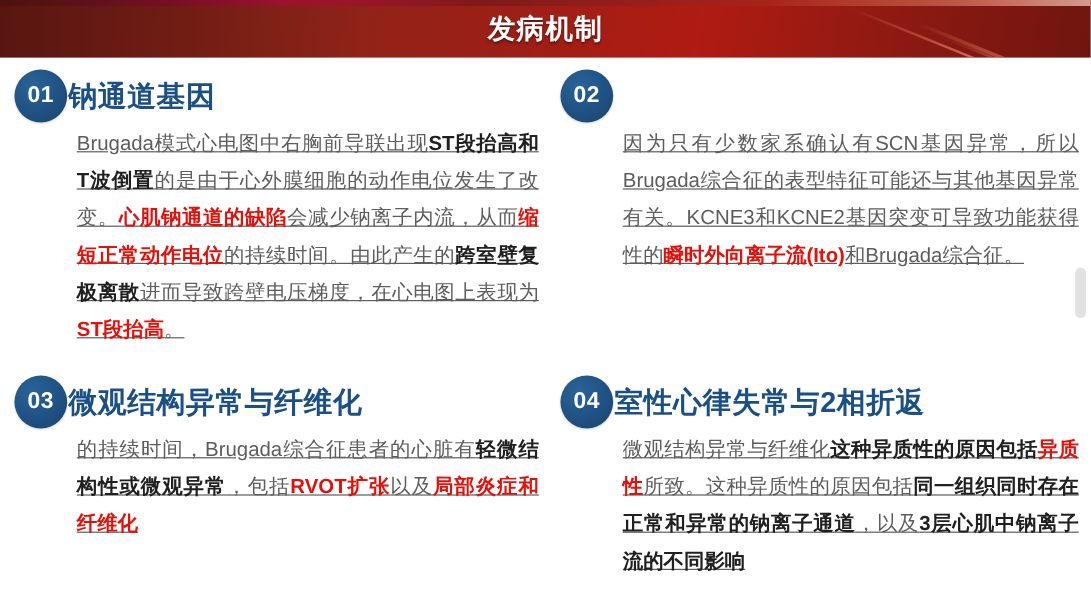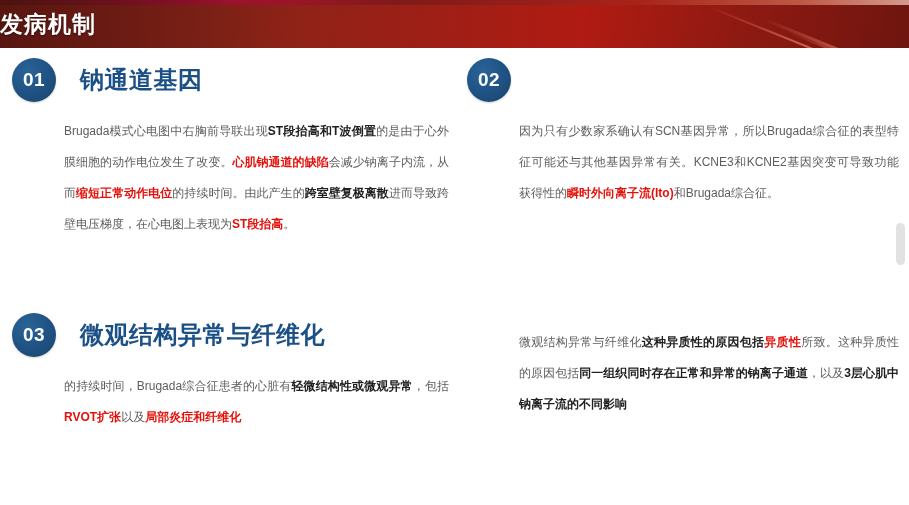--- a/index.html
+++ b/index.html
@@ -58,21 +58,21 @@
     transform-origin: left center;
     pointer-events: none;
   }
   .streak.s1 { width: 210px; top: 6px;  right: -10px; transform: rotate(22deg); opacity:.75; }
   .streak.s2 { width: 150px; top: 18px; right: -5px;  transform: rotate(22deg); opacity:.55; height:3px; }
   .streak.s3 { width: 120px; top: 30px; right: 4px;   transform: rotate(22deg); opacity:.4; }
   .streak.s4 { width: 90px;  top: 38px; right: 14px;  transform: rotate(22deg); opacity:.3; }
   .banner-title {
     position: relative;
     z-index: 3;
-    text-align: left;
+    text-align: center;
     color: #ffffff;
     font-size: 23px;
     font-weight: bold;
     line-height: 48px;
     letter-spacing: 1px;
     text-shadow: 0 1px 2px rgba(0,0,0,.45);
   }
 
   
   .content {
@@ -89,21 +89,21 @@
   }
   .cell { position: relative; }
   .cell.c1 { padding-left: 8px;  padding-right: 10px; }
   .cell.c2 { padding-left: 8px;  padding-right: 14px; }
   .cell.c3 { padding-left: 8px;  padding-right: 10px; }
   .cell.c4 { padding-left: 8px;  padding-right: 14px; }
 
   .head-row {
     display: flex;
     align-items: center;
-    gap: 24px;
+    gap: 1px;
     height: 44px;
   }
   .badge {
     flex: 0 0 auto;
     width: 44px;
     height: 44px;
     border-radius: 50%;
     background: radial-gradient(circle at 35% 30%, #2a6397 0%, #1f5183 55%, #194465 100%);
     color: #ffffff;
     font-size: 19px;
@@ -115,27 +115,28 @@
     box-shadow: 0 1px 2px rgba(0,0,0,.18);
   }
   .sec-title {
     color: #1a5086;
     font-size: 24px;
     font-weight: bold;
     letter-spacing: .5px;
     white-space: nowrap;
   }
   .body-text {
-    margin-top: 14px;
+    margin-top: 2px;
     padding-left: 52px;
-    font-size: 12px;
+    font-size: 17px;
     line-height: 31px;
     color: #5d5d5d;
     text-align: justify;
     word-break: break-word;
+    text-decoration: underline;
   }
   .body-text b   { color: #202020; font-weight: bold; }
   .body-text .r  { color: #e4110b; font-weight: bold; }
 
   
   .scroll-thumb {
     position: absolute;
     right: 4px;
     top: 175px;
     width: 9px;
@@ -177,18 +178,22 @@
 
     <div class="cell c3">
       <div class="head-row">
         <div class="badge">03</div>
         <div class="sec-title">微观结构异常与纤维化</div>
       </div>
       <div class="body-text"><span>的持续时间，Brugada综合征患者的心脏有</span><b>轻微结构性或微观异常</b><span>，包括</span><span class="r">RVOT扩张</span><span>以及</span><span class="r">局部炎症和纤维化</span></div>
     </div>
 
     <div class="cell c4">
+      <div class="head-row">
+        <div class="badge">04</div>
+        <div class="sec-title">室性心律失常与2相折返</div>
+      </div>
       <div class="body-text"><span>微观结构异常与纤维化</span><b>这种异质性的原因包括</b><span class="r">异质性</span><span>所致。这种异质性的原因包括</span><b>同一组织同时存在正常和异常的钠离子通道</b><span>，以及</span><b>3层心肌中钠离子流的不同影响</b></div>
     </div>
 
   </div>
   <div class="scroll-thumb"></div>
 </div>
 
 </body></html>

